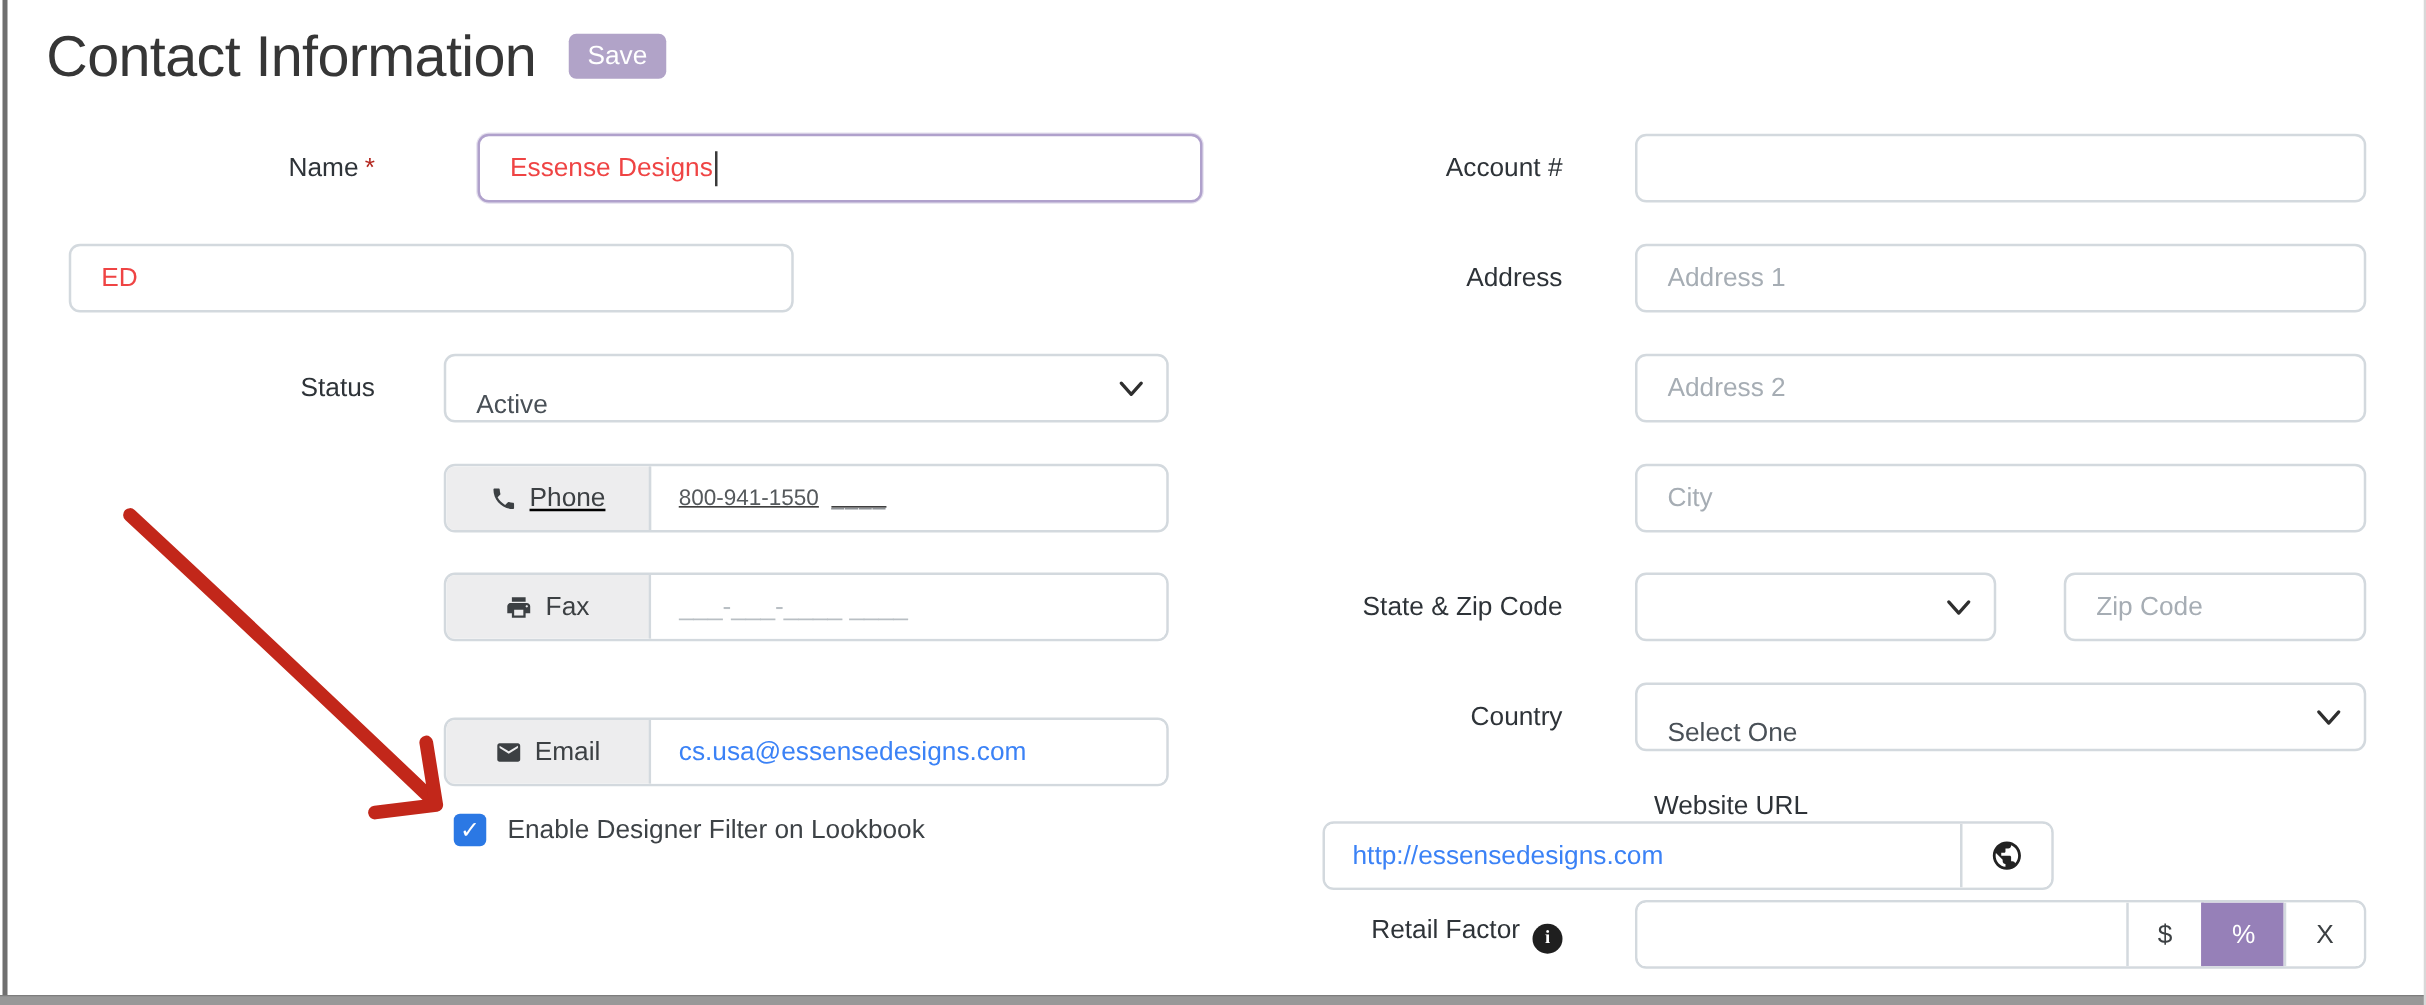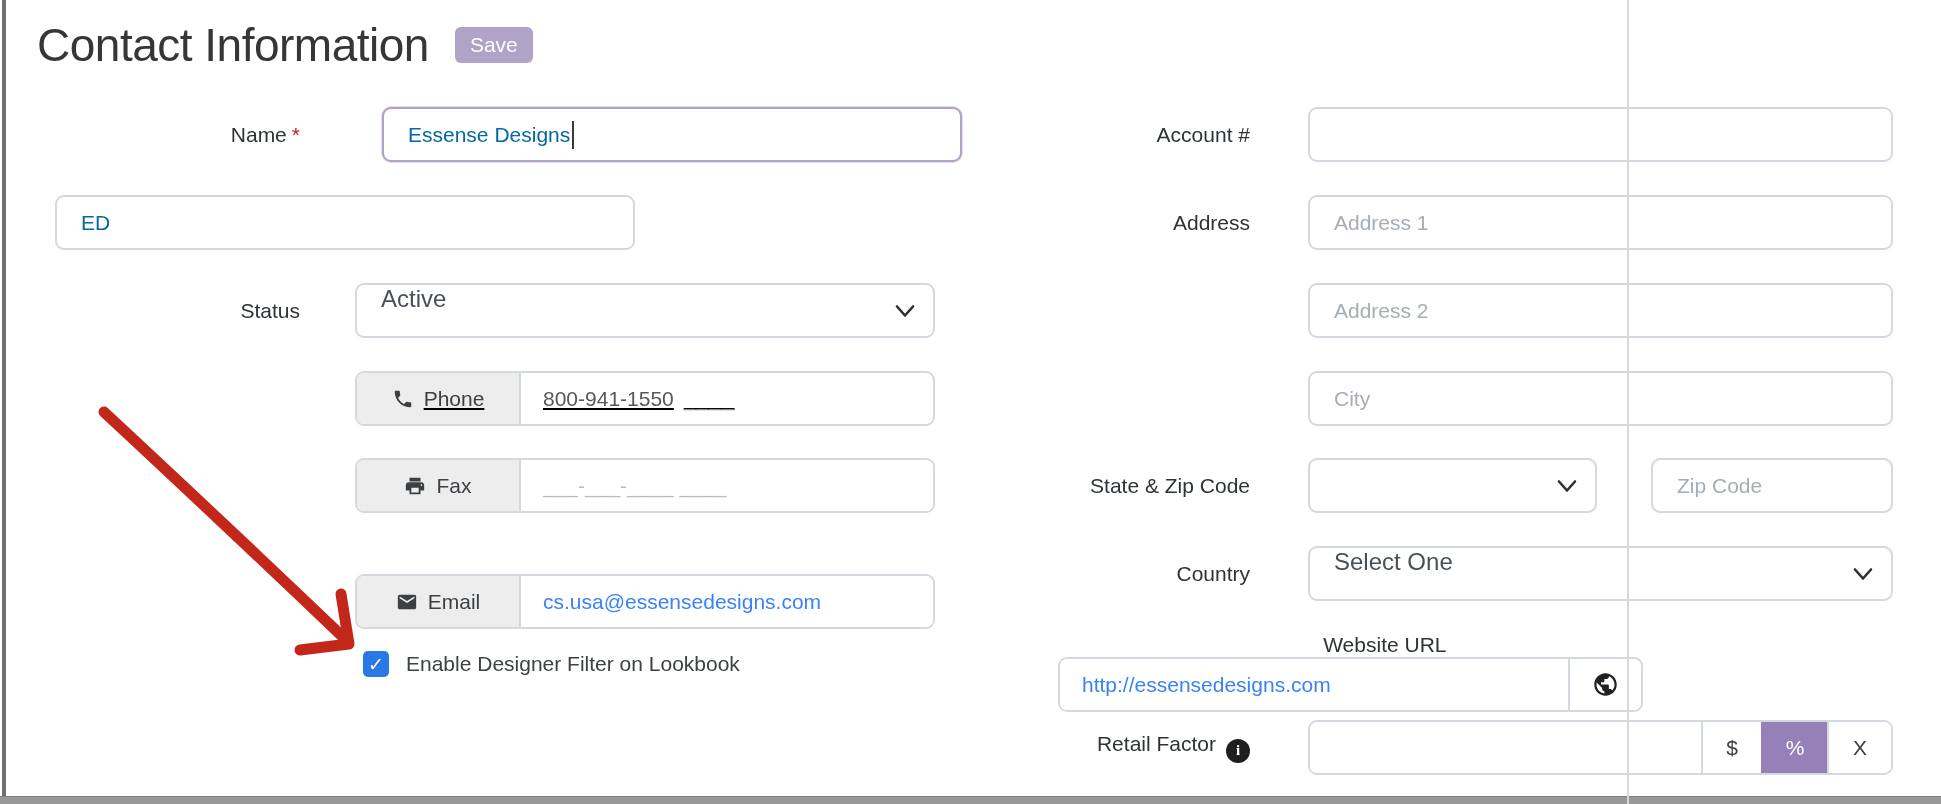--- a/index.html
+++ b/index.html
@@ -1,18 +1,18 @@
 <!DOCTYPE html>
 <html><head>
 <meta charset="utf-8">
 <style>
   * { box-sizing: border-box; margin: 0; padding: 0; }
   html,body { width:1941px; height:804px; overflow:hidden; background:#fff;
     font-family:"Liberation Sans","DejaVu Sans",sans-serif; }
-  .stage { position:relative; width:1629px; height:804px; background:#fff; }
+  .stage { position:relative; width:1941px; height:804px; background:#fff; }
 
   
   .edge-left   { position:absolute; left:2px; top:0; width:4px; height:804px; background:#6f6f6f; }
   .edge-bottom { position:absolute; left:0; bottom:0; width:1941px; height:8px; background:#989898; border-top:1px solid #7d7d7d; }
   .edge-right  { position:absolute; right:0; top:0; width:2px; height:804px; background:#d8d8d8; }
 
   
   .header { position:absolute; left:37px; top:18px; display:flex; align-items:center; gap:26px; }
   .page-title { font-size:46px; font-weight:400; color:#363636; letter-spacing:-0.5px; }
   .save-badge { background:#b1a3c8; color:#fff; font-size:21px; padding:5px 15px; border-radius:6px; line-height:1.2; cursor:pointer; }
@@ -23,35 +23,35 @@
   .flabel .req { color:#b3261e; margin-left:5px; }
   .lcol .flabel { width:300px; }
   .lcol .field  { margin-left:55px; width:580px; }
   .rcol .flabel { width:250px; }
   .rcol .field  { margin-left:58px; width:585px; }
 
   .field { height:55px; position:relative; }
   .tinput, .selectbox, .igroup {
     width:100%; height:55px; border:2px solid #d3d9de; border-radius:9px; background:#fff;
   }
-  .tinput { font-family:inherit; font-size:21px; color:#0369a1; padding:0 24px; outline:none; }
+  .tinput { font-family:inherit; font-size:21px; color:#ef4444; padding:0 24px; outline:none; }
   .tinput::placeholder { color:#a6adb4; opacity:1; }
   .tinput.focused { border-color:#b0a1cc; box-shadow:0 0 0 1px rgba(176,161,204,.35); }
 
-  .selectbox { display:flex; align-items:flex-start; padding:0 52px 0 24px; font-size:24px; color:#495057; cursor:pointer; position:relative; }
+  .selectbox { display:flex; align-items:flex-end; padding:0 52px 0 24px; font-size:21px; color:#495057; cursor:pointer; position:relative; }
   .selectbox .chev { position:absolute; right:18px; top:50%; transform:translateY(-50%); }
 
   
   .igroup { display:flex; overflow:hidden; }
   .igroup .prepend { width:164px; background:#ededee; border-right:2px solid #d3d9de;
     display:flex; align-items:center; justify-content:center; gap:10px;
     font-size:21px; color:#3c4043; flex:0 0 164px; }
   .igroup input { flex:1; border:none; outline:none; font-family:inherit; font-size:21px; color:#3b82f6; padding:0 22px; min-width:0; }
   .igroup input::placeholder { color:#b9bfc4; opacity:1; }
-  .igroup .fakeval { flex:1; display:flex; align-items:center; font-size:21px; color:#55595c; padding:0 22px; white-space:pre;text-align:center; }
+  .igroup .fakeval { flex:1; display:flex; align-items:center; font-size:18px; color:#55595c; padding:0 22px; white-space:pre;text-align:center; }
   .fakeval .masktail { color:#8a8f94; margin-left:10px; letter-spacing:1px; }
   .caret { display:inline-block; width:2px; height:28px; background:#3a3a3a; margin-left:2px; vertical-align:middle; }
 
   
   .split { display:flex; width:585px; }
   .split .statebox { width:289px; }
   .split .zipbox { width:242px; margin-left:54px; }
 
   
   .wgroup { display:flex; overflow:hidden; }

